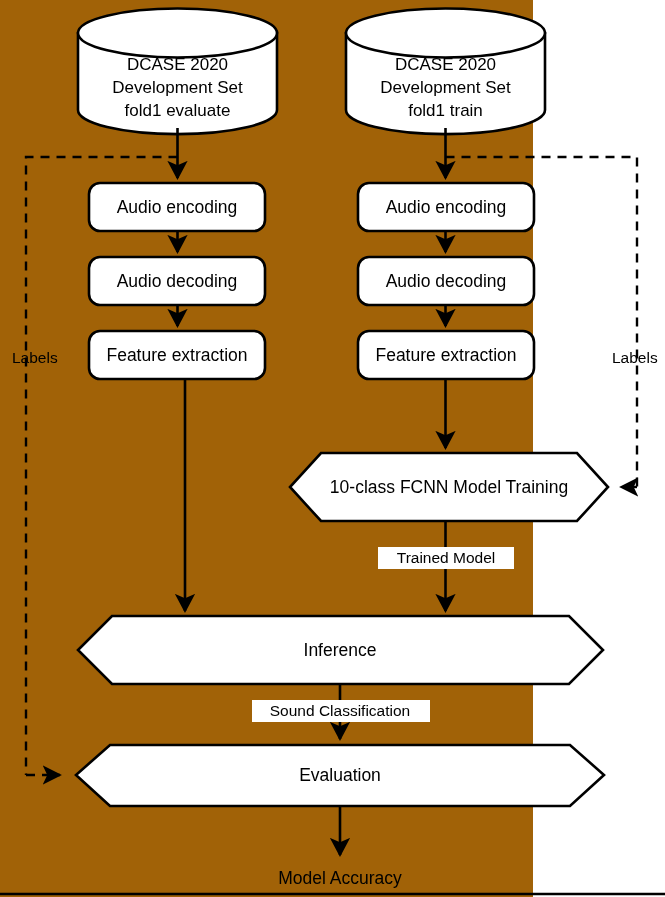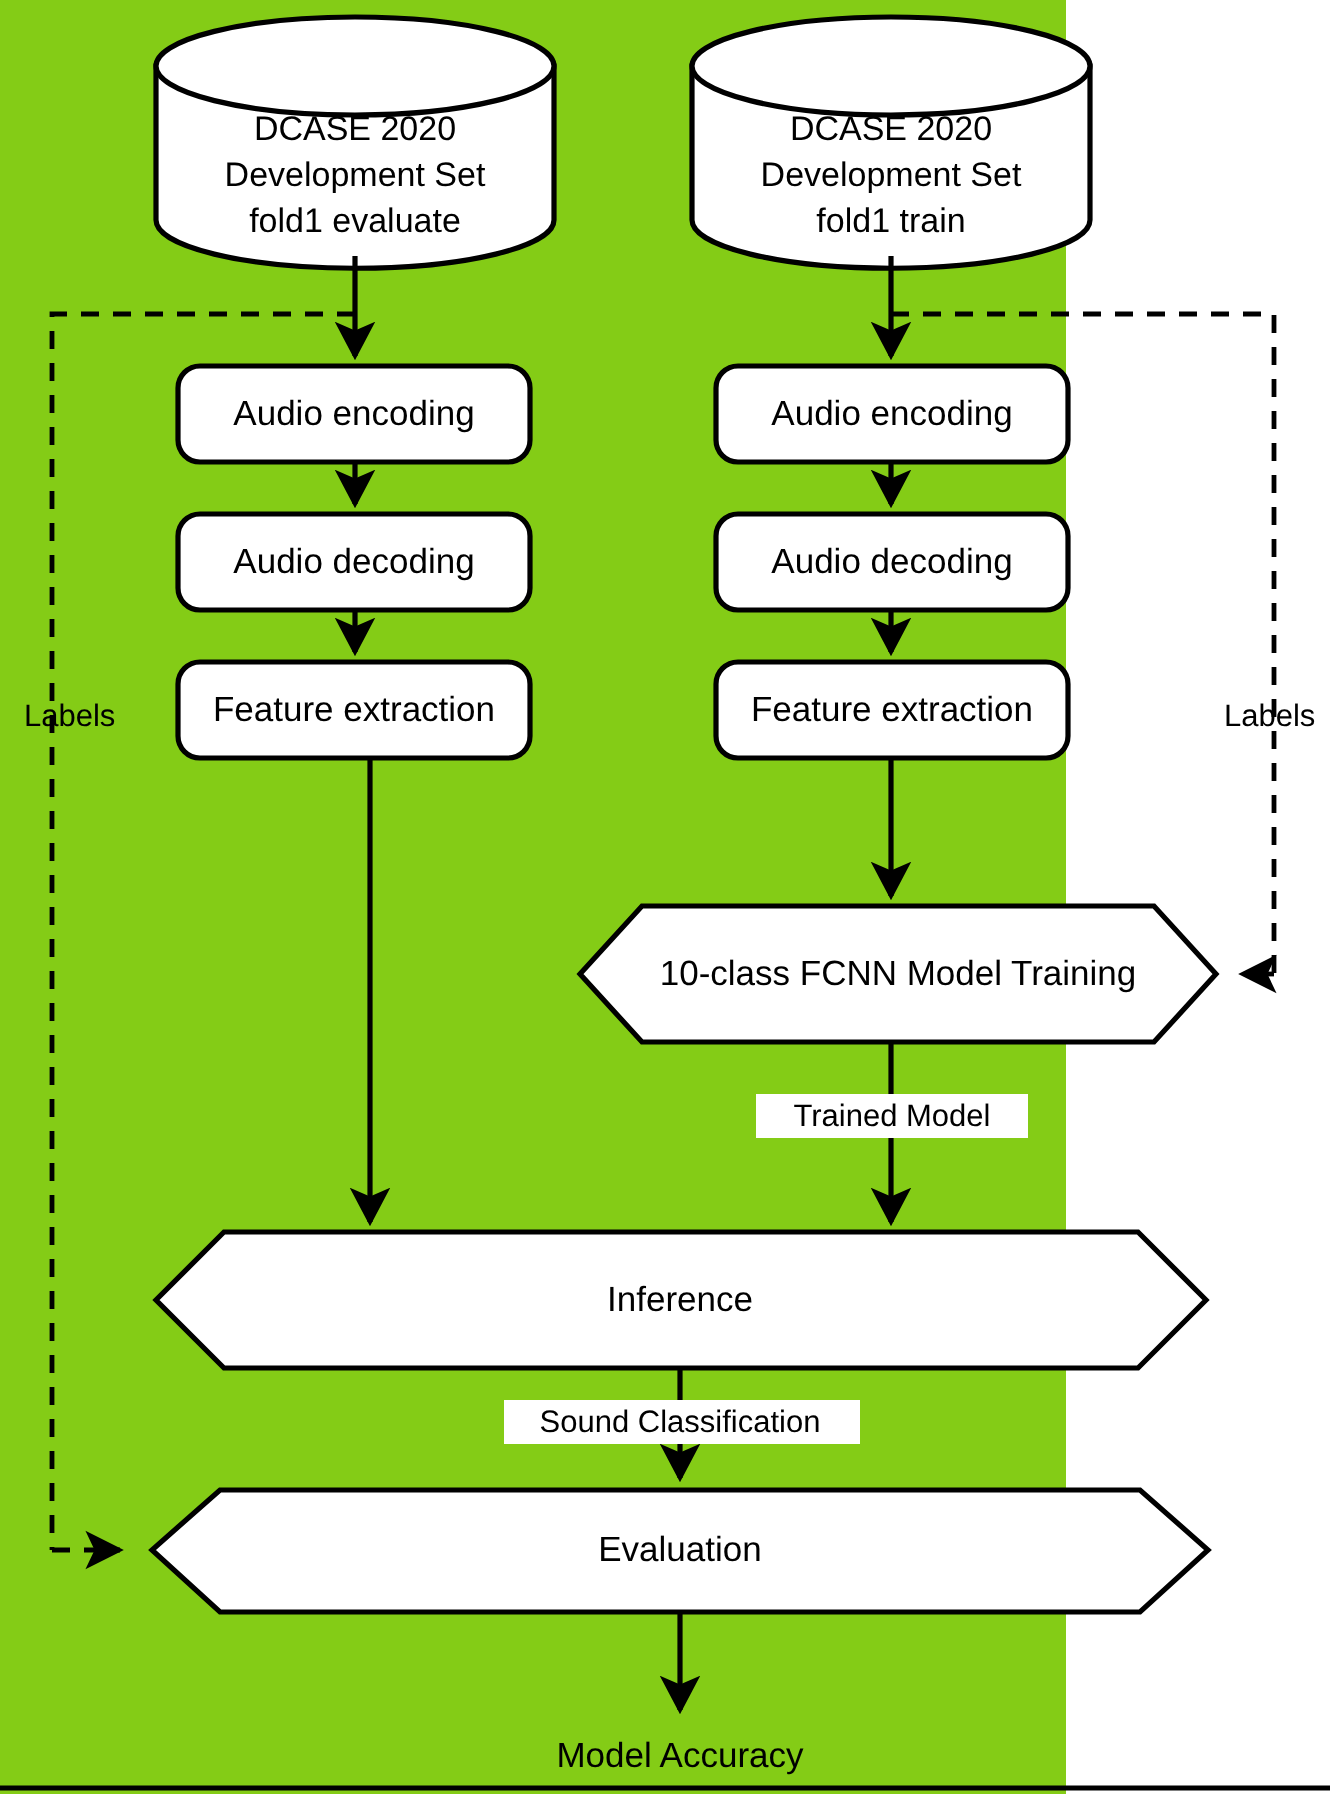--- a/index.html
+++ b/index.html
@@ -4,21 +4,21 @@
 <style>
   html, body {
     margin: 0;
     padding: 0;
     background: #ffffff;
   }
   #diagram-root {
     position: relative;
     width: 533px;
     height: 897px;
-    background: #84cc16;
+    background: #a16207;
     font-family: "Liberation Sans", sans-serif;
   }
   svg#flow {
     display: block;
     width: 665px;
     height: 897px;
   }
   .shape {
     fill: #ffffff;
     stroke: #000000;

